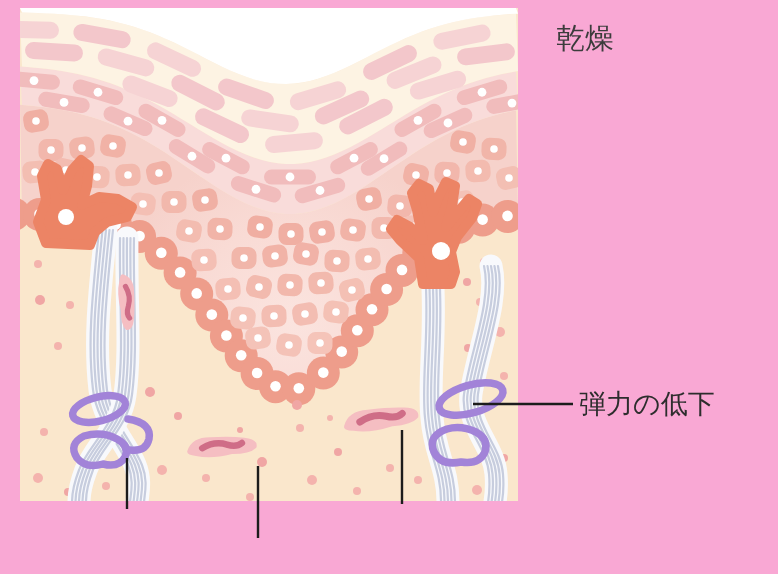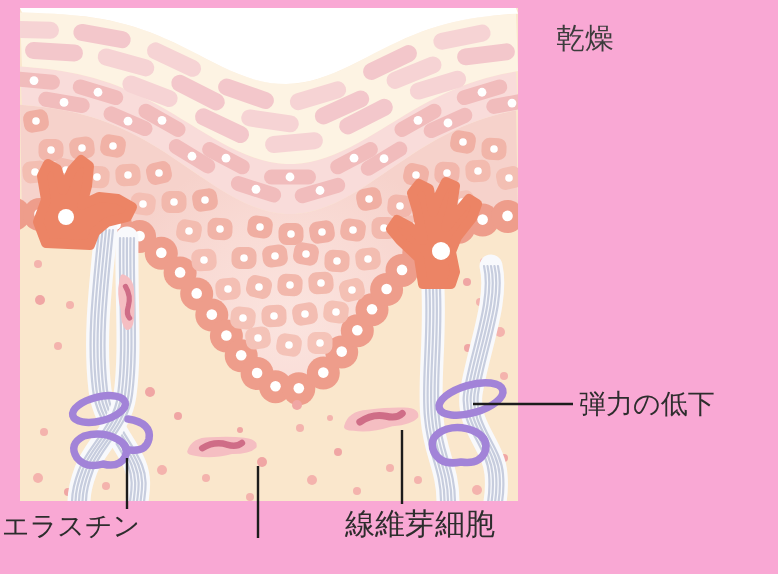--- a/index.html
+++ b/index.html
@@ -385,15 +385,13 @@
         <line x1="258" y1="466" x2="258" y2="538"></line>
         <line x1="402" y1="430" x2="402" y2="504"></line>
       </g>
     </svg>
 
   <div class="symptoms">
     <div class="symptom">乾燥</div>
   </div>
 
   <div class="callout" id="lbl-collagen">弾力の低下</div>
-  <div class="callout" id="lbl-elastin">エラスチン</div>
-  <div class="callout" id="lbl-fibroblast">線維芽細胞</div>
 </div>
 
 </body></html>

